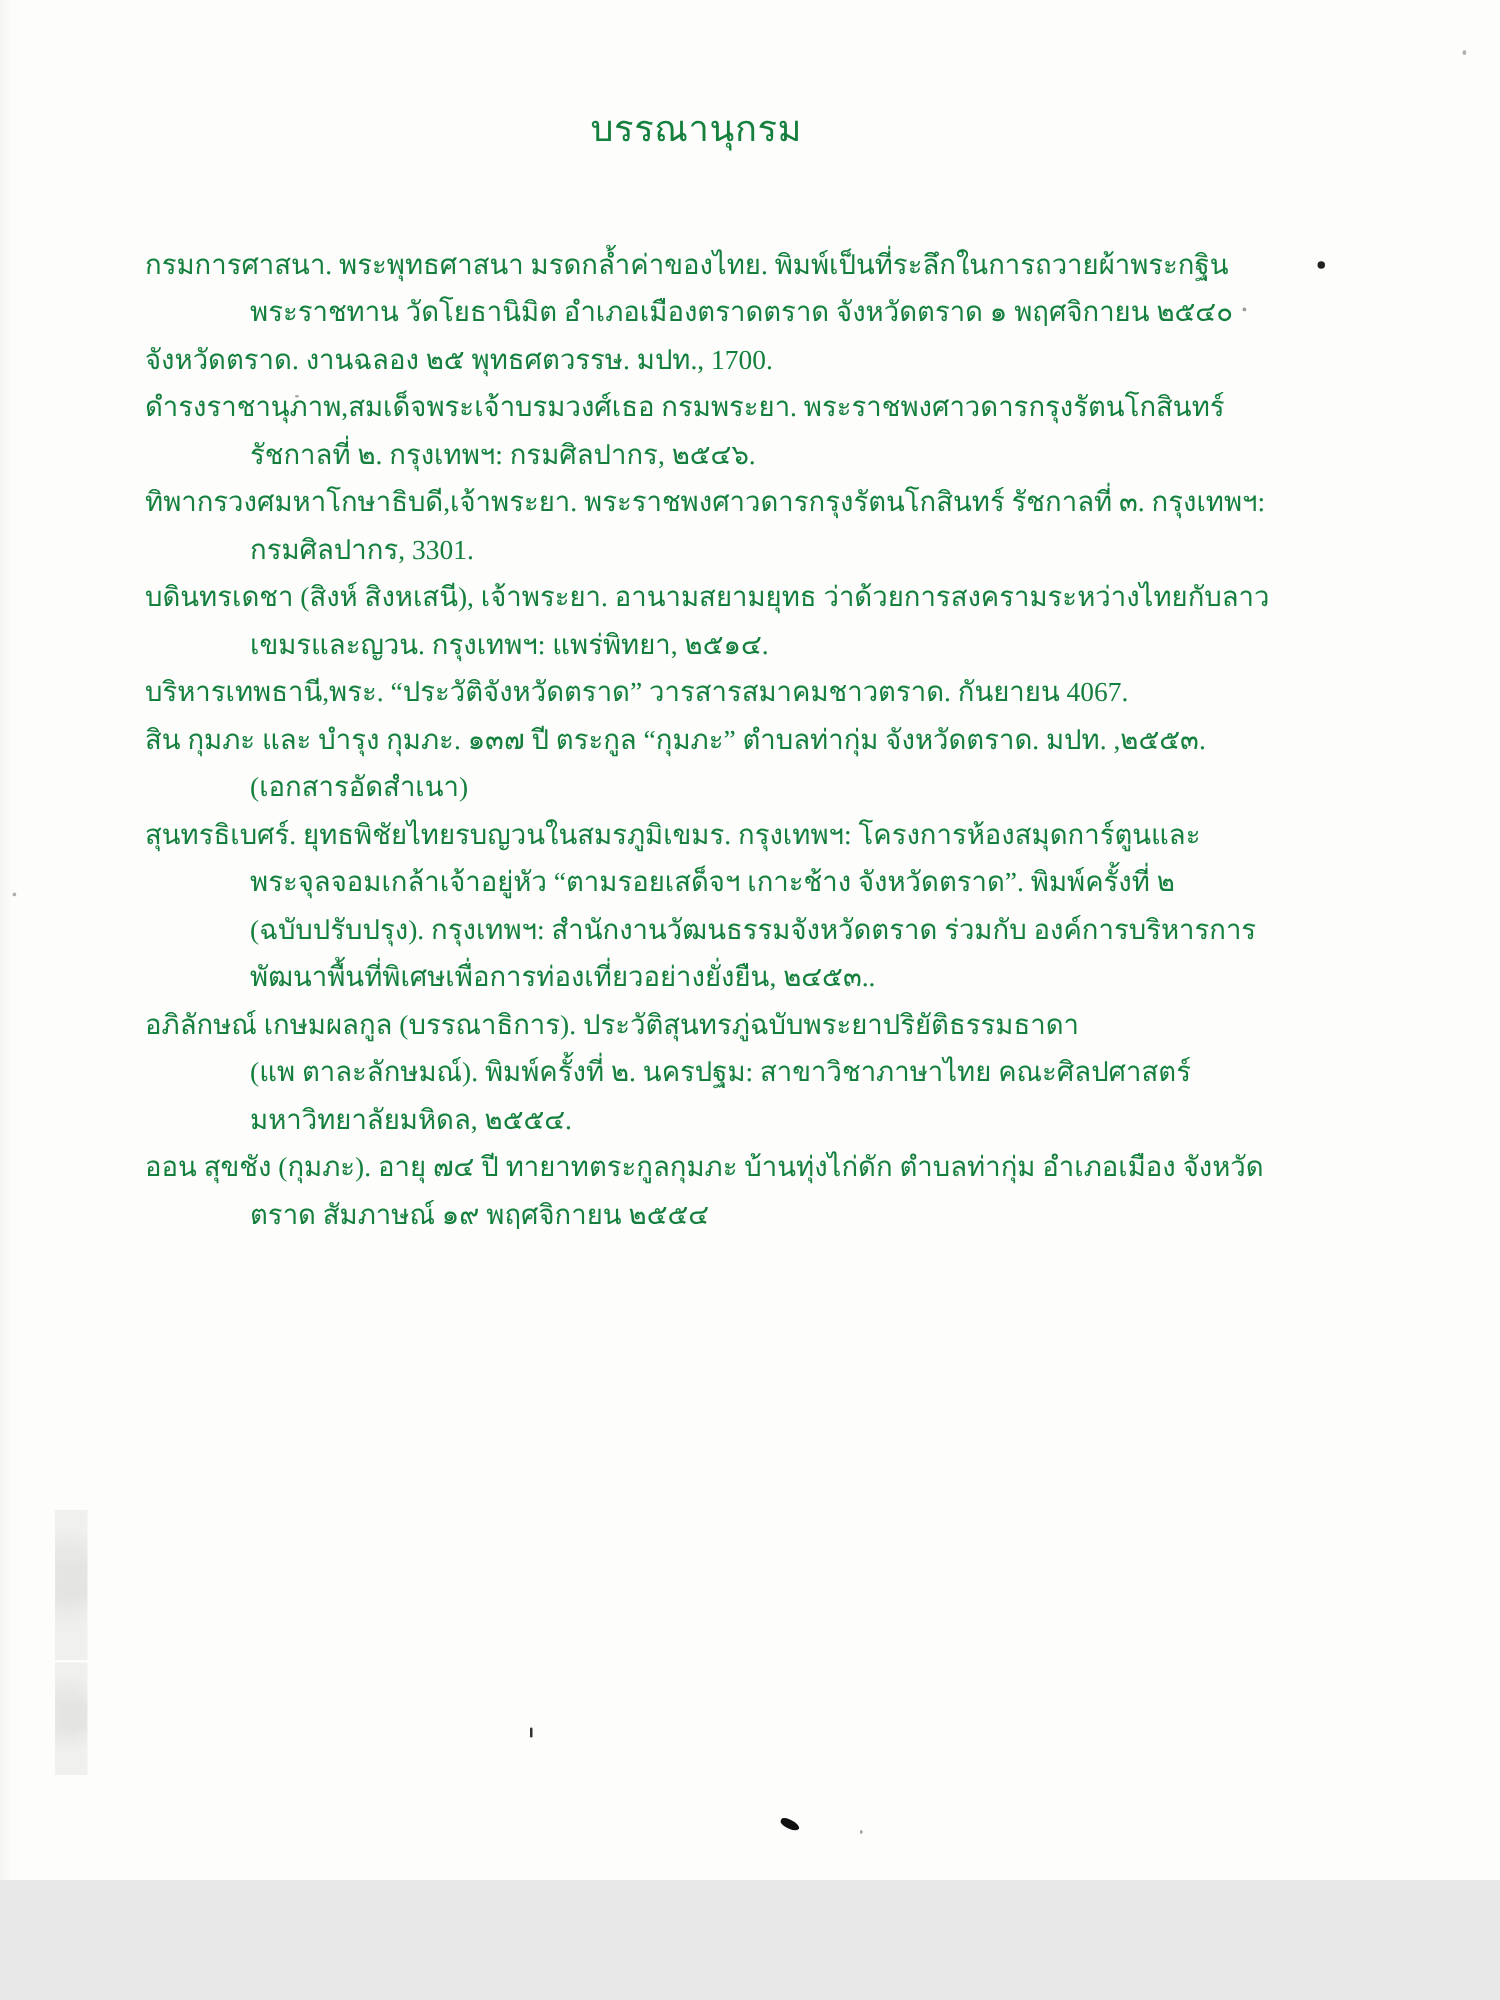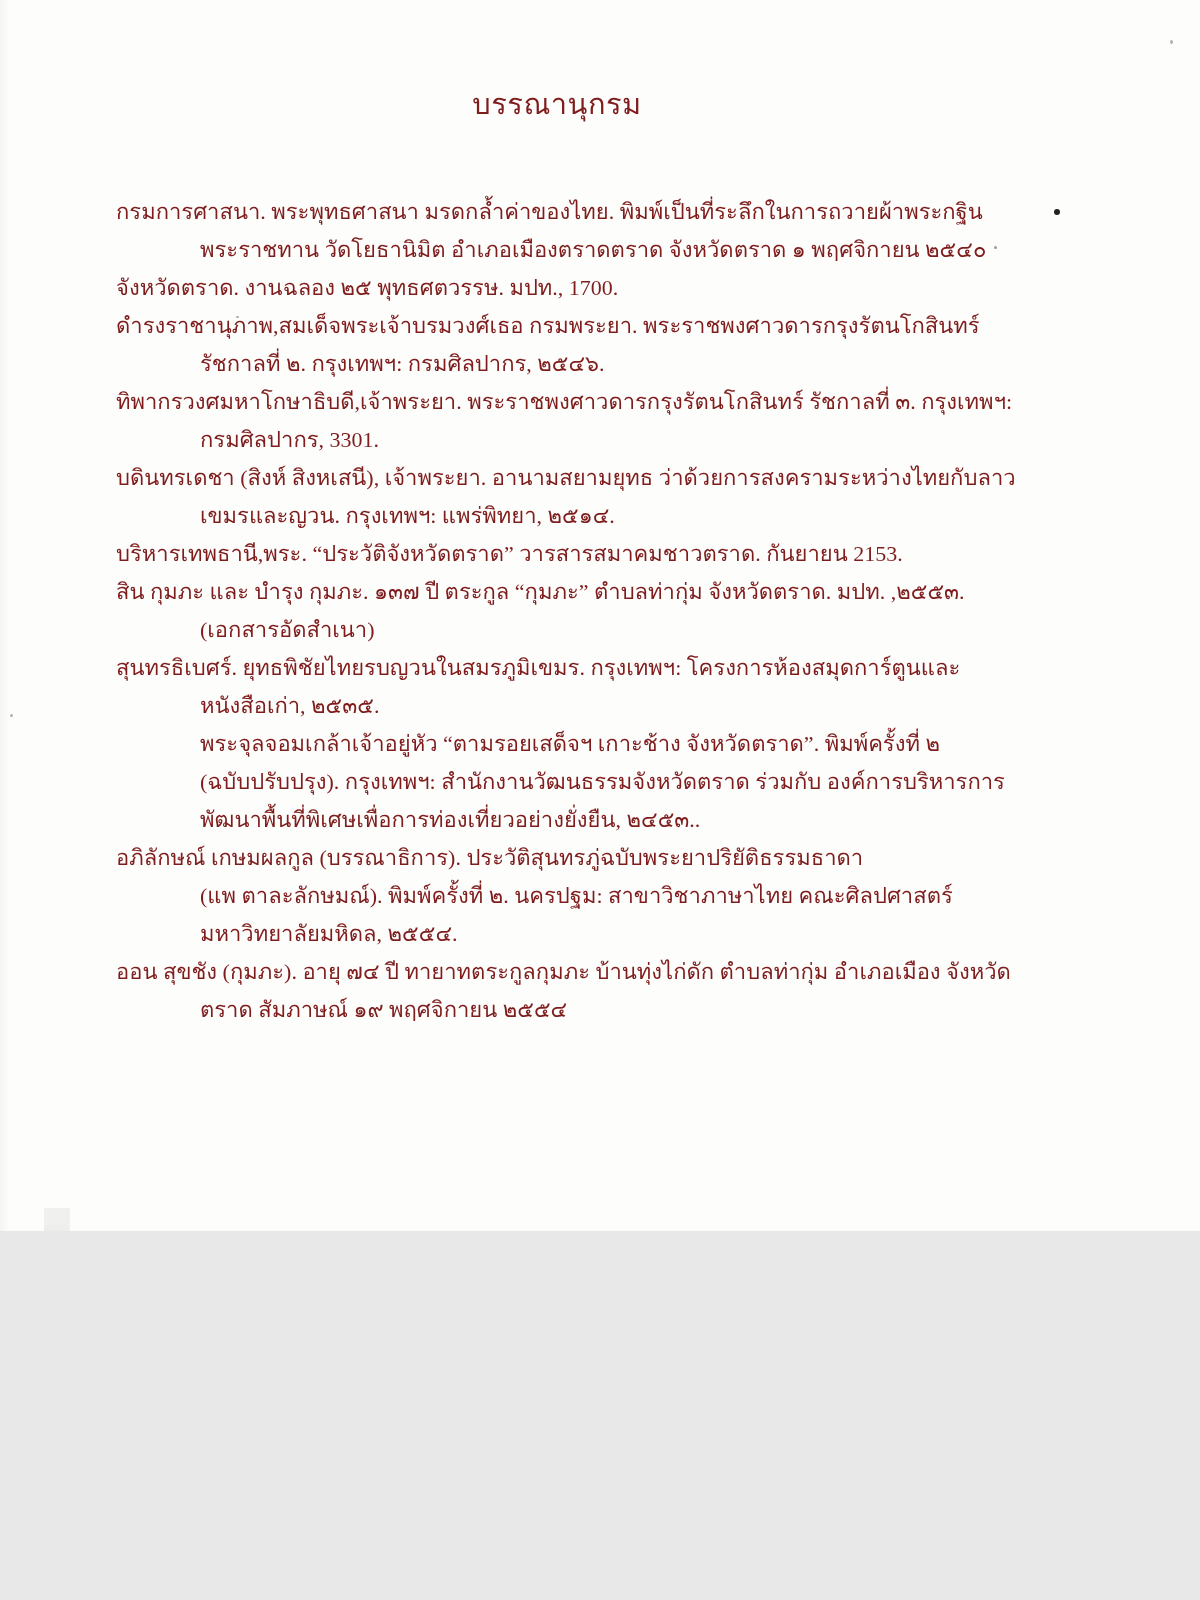--- a/index.html
+++ b/index.html
@@ -3,26 +3,26 @@
 <meta charset="utf-8">
 <style>
   html, body {
     margin: 0;
     padding: 0;
     background: #e8e8e8;
   }
   .page {
     position: relative;
     width: 1200px;
-    height: 1231px;
+    height: 1504px;
     margin: 0 auto;
     background: #fdfdfc;
     overflow: hidden;
     font-family: "Liberation Serif", "DejaVu Serif", serif;
-    color: #7f1d1d;
+    color: #15803d;
   }
   
   .page::before {
     content: "";
     position: absolute;
     left: 0; top: 0; bottom: 0;
     width: 10px;
     background: linear-gradient(to right, rgba(0,0,0,0.035), rgba(0,0,0,0));
     pointer-events: none;
   }
@@ -110,29 +110,28 @@
       </div>
       <div class="bib-entry">
         <div class="bib-line">ทิพากรวงศมหาโกษาธิบดี,เจ้าพระยา. พระราชพงศาวดารกรุงรัตนโกสินทร์ รัชกาลที่ ๓. กรุงเทพฯ:</div>
         <div class="bib-line indented">กรมศิลปากร, 3301.</div>
       </div>
       <div class="bib-entry">
         <div class="bib-line">บดินทรเดชา (สิงห์ สิงหเสนี), เจ้าพระยา. อานามสยามยุทธ ว่าด้วยการสงครามระหว่างไทยกับลาว</div>
         <div class="bib-line indented">เขมรและญวน. กรุงเทพฯ: แพร่พิทยา, ๒๕๑๔.</div>
       </div>
       <div class="bib-entry">
-        <div class="bib-line">บริหารเทพธานี,พระ. “ประวัติจังหวัดตราด” วารสารสมาคมชาวตราด. กันยายน  2153.</div>
+        <div class="bib-line">บริหารเทพธานี,พระ. “ประวัติจังหวัดตราด” วารสารสมาคมชาวตราด. กันยายน  4067.</div>
       </div>
       <div class="bib-entry">
         <div class="bib-line">สิน กุมภะ และ บำรุง กุมภะ. ๑๓๗ ปี ตระกูล “กุมภะ” ตำบลท่ากุ่ม จังหวัดตราด. มปท. ,๒๕๕๓.</div>
         <div class="bib-line indented">(เอกสารอัดสำเนา)</div>
       </div>
       <div class="bib-entry">
         <div class="bib-line">สุนทรธิเบศร์. ยุทธพิชัยไทยรบญวนในสมรภูมิเขมร. กรุงเทพฯ: โครงการห้องสมุดการ์ตูนและ</div>
-        <div class="bib-line indented">หนังสือเก่า, ๒๕๓๕.</div>
       </div>
       <div class="bib-entry">
         <div class="bib-line indented">พระจุลจอมเกล้าเจ้าอยู่หัว “ตามรอยเสด็จฯ เกาะช้าง จังหวัดตราด”. พิมพ์ครั้งที่ ๒</div>
         <div class="bib-line indented">(ฉบับปรับปรุง). กรุงเทพฯ: สำนักงานวัฒนธรรมจังหวัดตราด ร่วมกับ องค์การบริหารการ</div>
         <div class="bib-line indented">พัฒนาพื้นที่พิเศษเพื่อการท่องเที่ยวอย่างยั่งยืน, ๒๔๕๓..</div>
       </div>
       <div class="bib-entry">
         <div class="bib-line">อภิลักษณ์ เกษมผลกูล (บรรณาธิการ). ประวัติสุนทรภู่ฉบับพระยาปริยัติธรรมธาดา</div>
         <div class="bib-line indented">(แพ ตาละลักษมณ์). พิมพ์ครั้งที่ ๒. นครปฐม: สาขาวิชาภาษาไทย คณะศิลปศาสตร์</div>
         <div class="bib-line indented">มหาวิทยาลัยมหิดล, ๒๕๕๔.</div>

